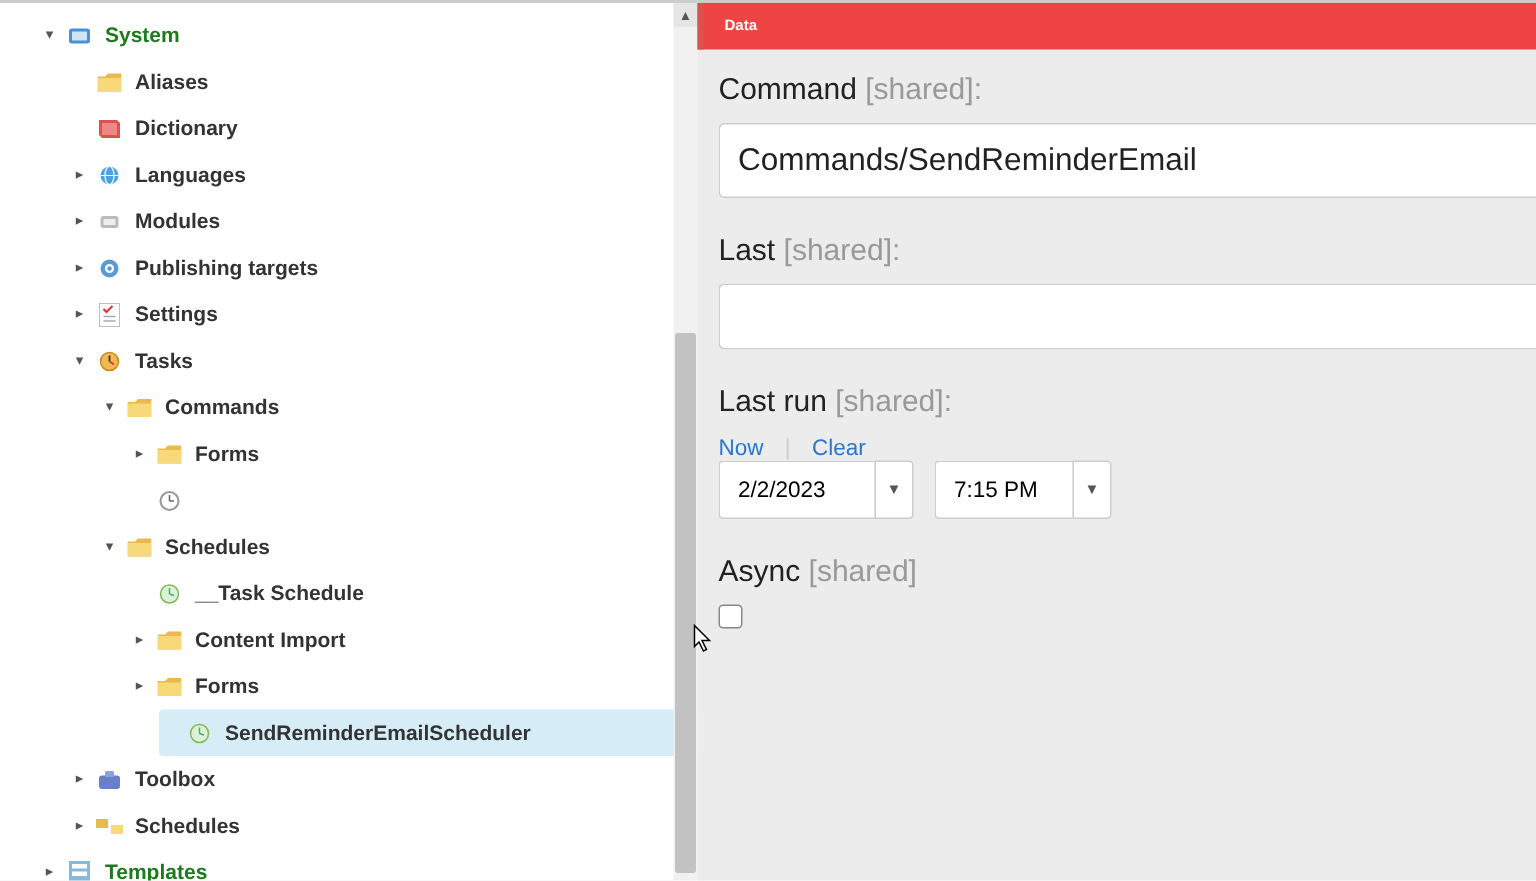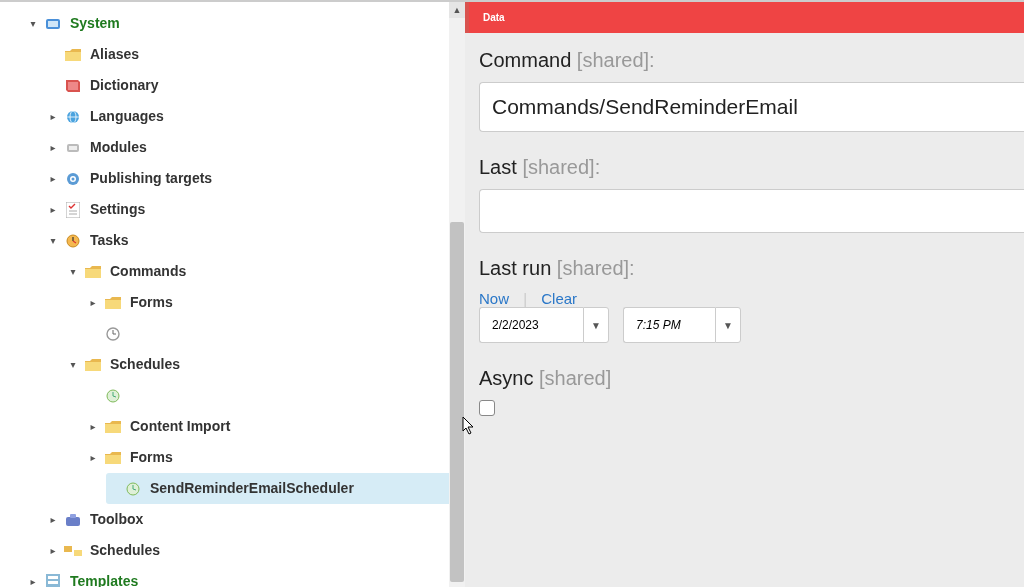--- a/index.html
+++ b/index.html
@@ -32,22 +32,22 @@
   .field-input {
     width: 100%; background: #fff; border: 1px solid #ccc; border-right: none;
     border-radius: 4px 0 0 4px; padding: 12px 12px; font-size: 21px; color: #222;
   }
   .field-input.empty { height: 44px; }
   .action-links { font-size: 15px; margin-bottom: 0; }
   .action-links a { color: #2a77c8; text-decoration: none; cursor: pointer; }
   .action-links .sep { color: #ccc; margin: 0 10px; }
   .dt-row { display: flex; gap: 14px; }
   .dt-group { display: flex; }
-  .dt-input { background: #fff; border: 1px solid #ccc; padding: 10px 12px; font-size: 12px; width: 104px; border-right: none; border-radius: 3px 0 0 3px; }
-  .dt-time { width: 92px; font-style: italic; }
+  .dt-input { background: #fff; border: 1px solid #ccc; padding: 10px 12px; font-size: 15px; width: 104px; border-right: none; border-radius: 3px 0 0 3px; }
+  .dt-time { width: 92px; }
   .dt-btn { width: 26px; background: #fff; border: 1px solid #ccc; border-radius: 0 3px 3px 0; display: flex; align-items: center; justify-content: center; cursor: pointer; }
   .checkbox { width: 16px; height: 16px; border: 1px solid #888; border-radius: 3px; background: #fff; cursor: pointer; margin-top: 6px; }
   .cursor { position: absolute; left: 462px; top: 416px; font-size: 16px; pointer-events: none; color: #000; }
   svg { display: block; }
 </style>
 </head>
 <body>
 
 <div class="app">
 
@@ -193,20 +193,21 @@
 
       <div class="tree-row indent-3">
         <span class="expander"></span>
         <span class="icon">
           <svg width="16" height="16">
               <circle cx="8" cy="8" r="6" fill="#dff0d8" stroke="#7fba5a"></circle>
               <line x1="8" y1="8" x2="8" y2="4" stroke="#4a7"></line>
               <line x1="8" y1="8" x2="11" y2="9" stroke="#4a7"></line>
             </svg>
         </span>
+        <span class="label">__Task Schedule</span>
       </div>
 
       <div class="tree-row indent-3">
         <span class="expander">▸</span>
         <span class="icon">
           <svg width="16" height="14">
               <path d="M0 3 L5 3 L7 1 L16 1 L16 13 L0 13 Z" fill="#e9b84f"></path>
               <path d="M0 4 L16 4 L16 13 L0 13 Z" fill="#f7d97a"></path>
             </svg>
         </span>

